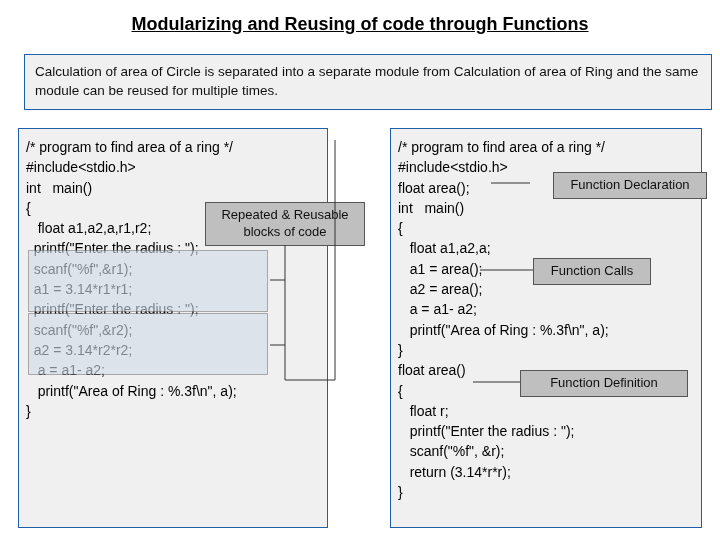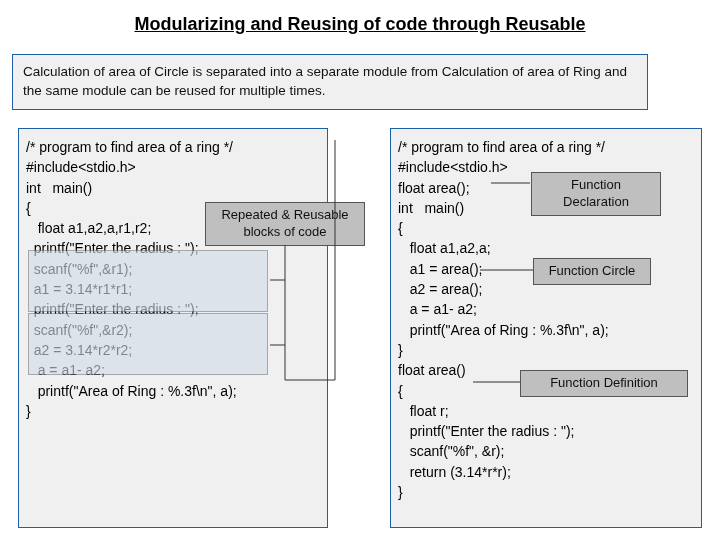--- a/index.html
+++ b/index.html
@@ -13,22 +13,22 @@
   .title {
     text-align: center;
     font-size: 18px;
     font-weight: bold;
     text-decoration: underline;
     padding-top: 14px;
     color: #000;
   }
   .intro-box {
     position: absolute;
-    top: 54px; left: 12px;
-    width: 636px;
+    top: 54px; left: 24px;
+    width: 688px;
     background: #f0f0f0;
     border: 1px solid #1f5fa8;
     padding: 8px 10px;
     font-size: 13.5px;
     line-height: 1.4;
     color: #111;
   }
   .code-box {
     position: absolute;
     background: #f0f0f0;
@@ -58,35 +58,35 @@
     position: absolute;
     background: #bfbfbf;
     border: 1px solid #555;
     font-size: 13px;
     text-align: center;
     color: #111;
     padding: 4px 6px;
     line-height: 1.3;
   }
   .lbl-repeat { top: 202px; left: 205px; width: 160px; }
-  .lbl-decl { top: 172px; left: 531px; width: 130px; }
+  .lbl-decl { top: 172px; left: 553px; width: 154px; }
   .lbl-calls { top: 258px; left: 533px; width: 118px; }
   .lbl-def { top: 370px; left: 520px; width: 168px; }
   svg.connectors {
     position: absolute;
     top: 0; left: 0;
     width: 720px; height: 540px;
     pointer-events: none;
   }
   svg.connectors line { stroke: #333; stroke-width: 1; }
 </style>
 </head>
 <body>
 
-<h1 class="title">Modularizing and Reusing of code through Reusable</h1>
+<h1 class="title">Modularizing and Reusing of code through Functions</h1>
 
 <div class="intro-box">Calculation of area of Circle is separated into a separate module from Calculation of area of Ring and the same module can be reused for multiple times.</div>
 
 <div class="code-box code-left">
   <pre>/* program to find area of a ring */
 #include&lt;stdio.h&gt;
 int   main()
 {
    float a1,a2,a,r1,r2;
   printf("Enter the radius : ");
@@ -119,21 +119,21 @@
    scanf("%f", &amp;r);
    return (3.14*r*r);
 }</pre>
 </div>
 
 <div class="highlight-block hl1"></div>
 <div class="highlight-block hl2"></div>
 
 <div class="label-box lbl-repeat">Repeated &amp; Reusable blocks of code</div>
 <div class="label-box lbl-decl">Function Declaration</div>
-<div class="label-box lbl-calls">Function Circle</div>
+<div class="label-box lbl-calls">Function Calls</div>
 <div class="label-box lbl-def">Function Definition</div>
 
 <svg class="connectors">
   <line x1="285" y1="245" x2="285" y2="380"></line>
   <line x1="270" y1="280" x2="285" y2="280"></line>
   <line x1="270" y1="345" x2="285" y2="345"></line>
   <line x1="285" y1="380" x2="335" y2="380"></line>
   <line x1="335" y1="380" x2="335" y2="140"></line>
   <line x1="491" y1="183" x2="530" y2="183"></line>
   <line x1="480" y1="270" x2="533" y2="270"></line>

